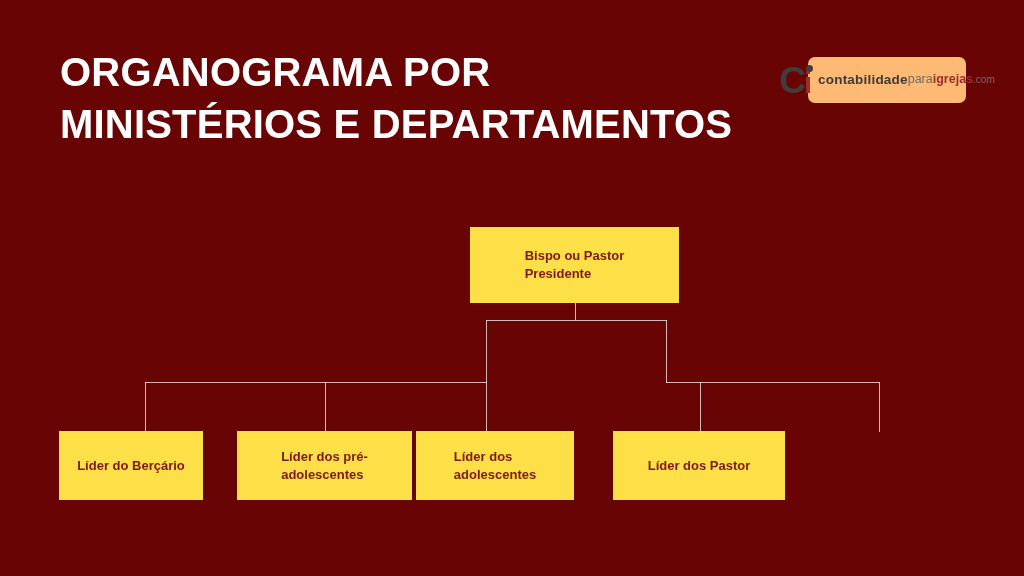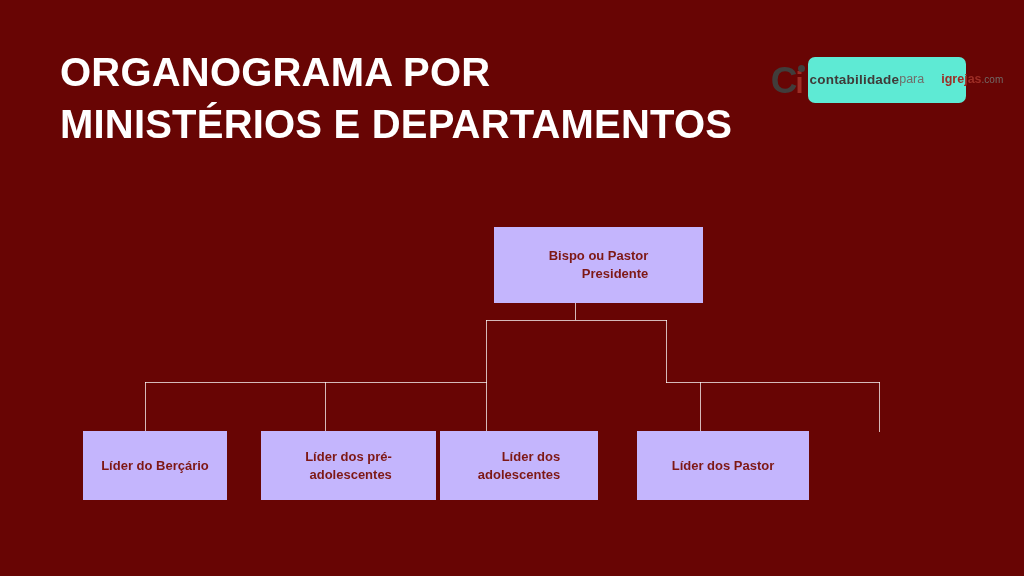--- a/index.html
+++ b/index.html
@@ -16,48 +16,47 @@
     position: absolute; left: 60px; top: 46px;
     color: #ffffff; font-weight: 700;
     font-size: 40px; line-height: 52px;
     letter-spacing: 0.2px;
   }
 
   
   .logo-badge {
     position: absolute; left: 808px; top: 57px;
     width: 158px; height: 46px;
-    background: #5eead4; border-radius: 7px;
+    background: #fdba74; border-radius: 7px;
     display: flex; align-items: center; justify-content: center;
     gap: 6px;
   }
   .logo-mark { position: relative; line-height: 1; white-space: nowrap; }
   .mark-c { font-size: 37px; font-weight: 700; color: #413d3b; letter-spacing: -2px; }
   .mark-i { font-size: 29px; font-weight: 700; color: #9d2d25; position: relative; }
   .mark-dot {
     position: absolute; top: -2px; right: -1px;
     width: 7px; height: 7px; border-radius: 50%;
     background: #413d3b;
   }
   .logo-text { display: flex; flex-direction: row; line-height: 1.15; }
   .logo-line1 { font-weight: 700; font-size: 13.5px; color: #3f3b39; letter-spacing: 0.2px; }
   .logo-line2 { font-size: 12.5px; color: #716b68; white-space: nowrap; }
-  .logo-line2 .igrejas { font-weight: 700; color: #9d2d25; padding-left: 17px; }
+  .logo-line2 .igrejas { font-weight: 700; color: #9d2d25; }
   .logo-line2 .com { font-size: 10px; color: #716b68; }
 
   
   .node {
     position: absolute;
-    background: #c4b5fd;
+    background: #fde047;
     display: flex; align-items: center; justify-content: center;
-    text-align: right;
+    text-align: left;
     color: #7e1815; font-weight: 700; font-size: 13px;
     line-height: 1.35;
     white-space: pre-line;
-    margin-left: 24px;
   }
   .node-root { left: 470px; top: 227px; width: 209px; height: 76px; }
   .node-1 { left: 59px;  top: 431px; width: 144px; height: 69px; }
   .node-2 { left: 237px; top: 431px; width: 175px; height: 69px; }
   .node-3 { left: 416px; top: 431px; width: 158px; height: 69px; }
   .node-4 { left: 613px; top: 431px; width: 172px; height: 69px; }
   .node-5 { left: 792px; top: 431px; width: 175px; height: 69px; }
 
   
   .line { position: absolute; background: rgba(255,255,255,0.72); }

